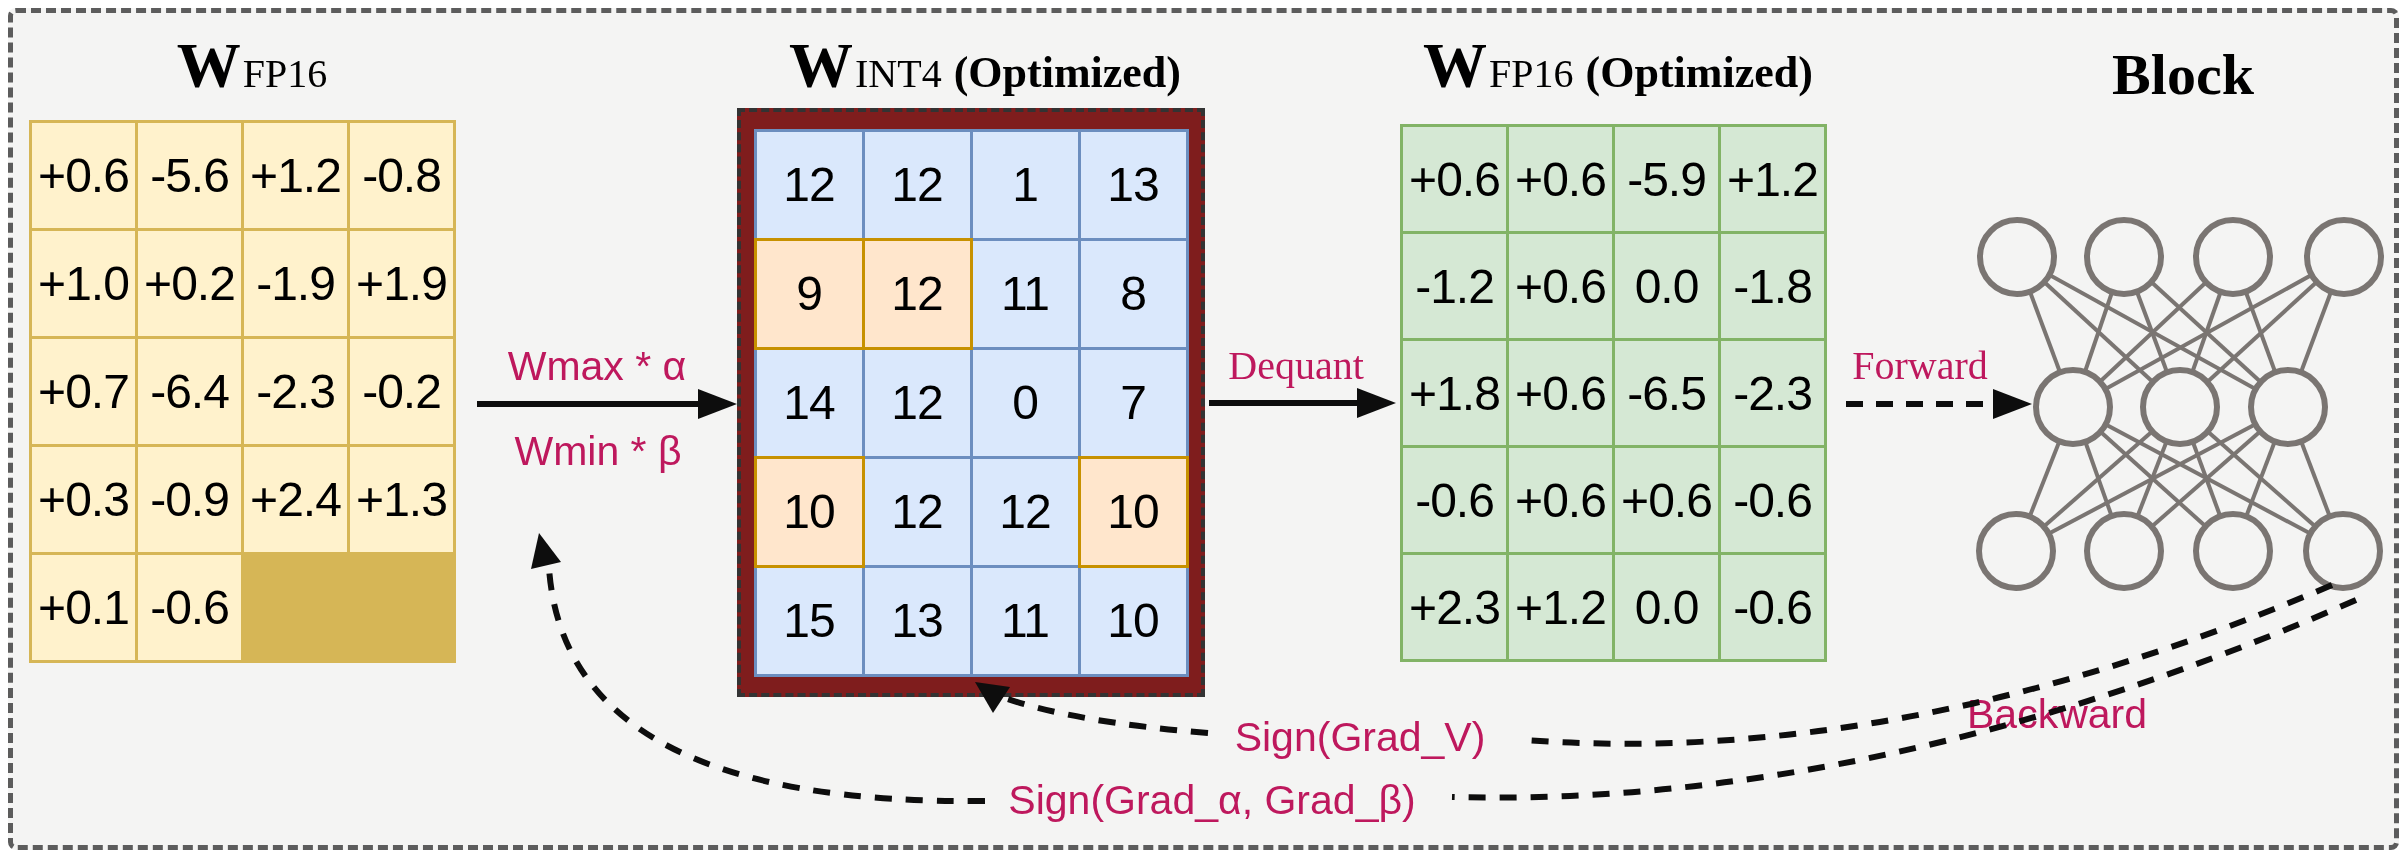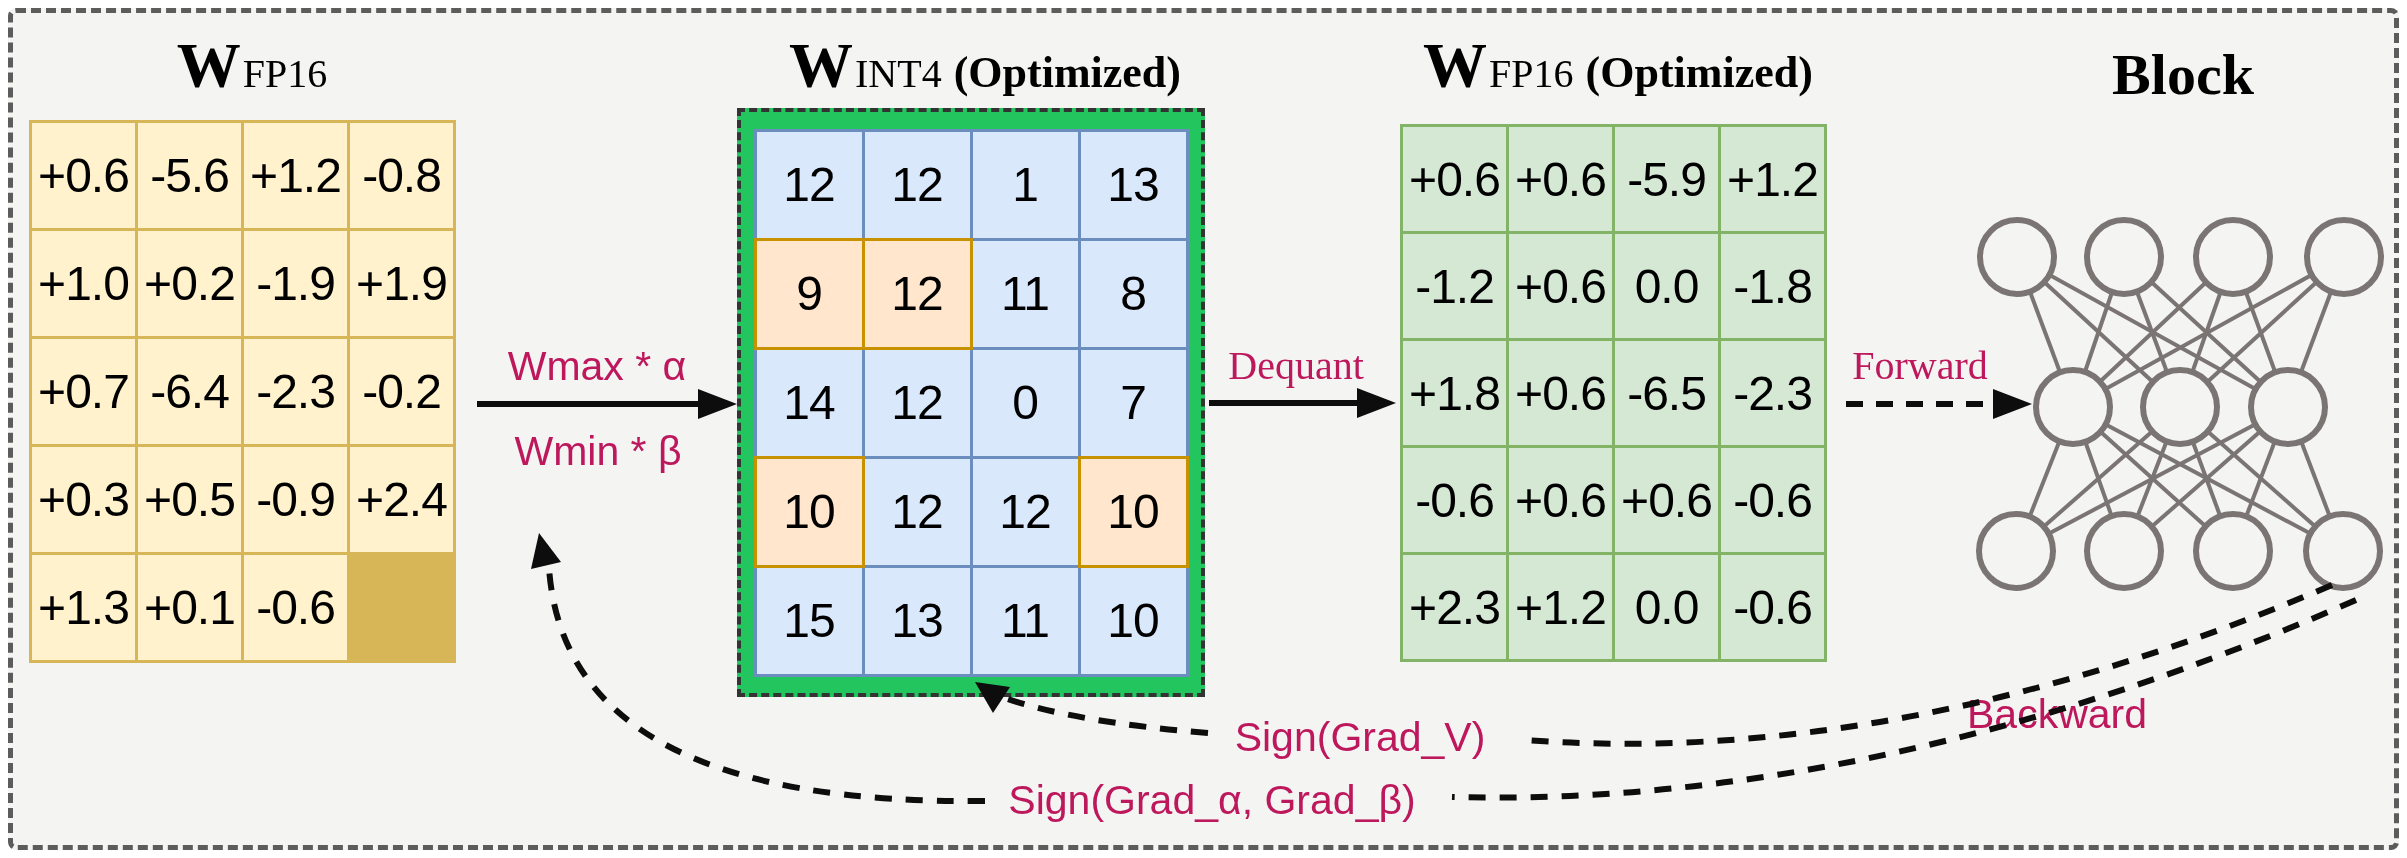--- a/index.html
+++ b/index.html
@@ -29,21 +29,21 @@
   .matrix .cell{
     display:flex;align-items:center;justify-content:center;
     font-size:48px;color:#000;letter-spacing:-1px;text-align:right;
   }
   .m-yellow{left:29px;top:120px;grid-template-columns:repeat(4,103px);grid-auto-rows:105px;background:#d6b656;}
   .m-yellow .cell{background:#fff2cc;}
   .m-green{left:1400px;top:124px;grid-template-columns:repeat(4,103px);grid-auto-rows:104px;background:#82b366;}
   .m-green .cell{background:#d5e8d4;}
   .int4-box{
     position:absolute;left:737px;top:108px;width:468px;height:589px;
-    background:#22c55e;border:4px dashed #333333;box-sizing:border-box;
+    background:#7f1d1d;border:4px dashed #333333;box-sizing:border-box;
     display:flex;align-items:center;justify-content:center;
   }
   .m-int4{position:static;grid-template-columns:repeat(4,105px);grid-auto-rows:106px;background:#6c8ebf;}
   .m-int4 .cell{background:#dae8fc;}
   .m-int4 .cell.hl{
     background:#ffe6cc;box-shadow:0 0 0 3px #c79100;position:relative;z-index:1;
   }
   
   .lbl{
     position:absolute;transform:translate(-50%,-50%);white-space:nowrap;
@@ -82,21 +82,20 @@
       <div class="cell">-0.8</div>
       <div class="cell">+1.0</div>
       <div class="cell">+0.2</div>
       <div class="cell">-1.9</div>
       <div class="cell">+1.9</div>
       <div class="cell">+0.7</div>
       <div class="cell">-6.4</div>
       <div class="cell">-2.3</div>
       <div class="cell">-0.2</div>
       <div class="cell">+0.3</div>
-      <div class="cell">+0.5</div>
       <div class="cell">-0.9</div>
       <div class="cell">+2.4</div>
       <div class="cell">+1.3</div>
       <div class="cell">+0.1</div>
       <div class="cell">-0.6</div>
     </div>
 
   <div class="int4-box">
     <div class="matrix m-int4">
         <div class="cell">12</div>

